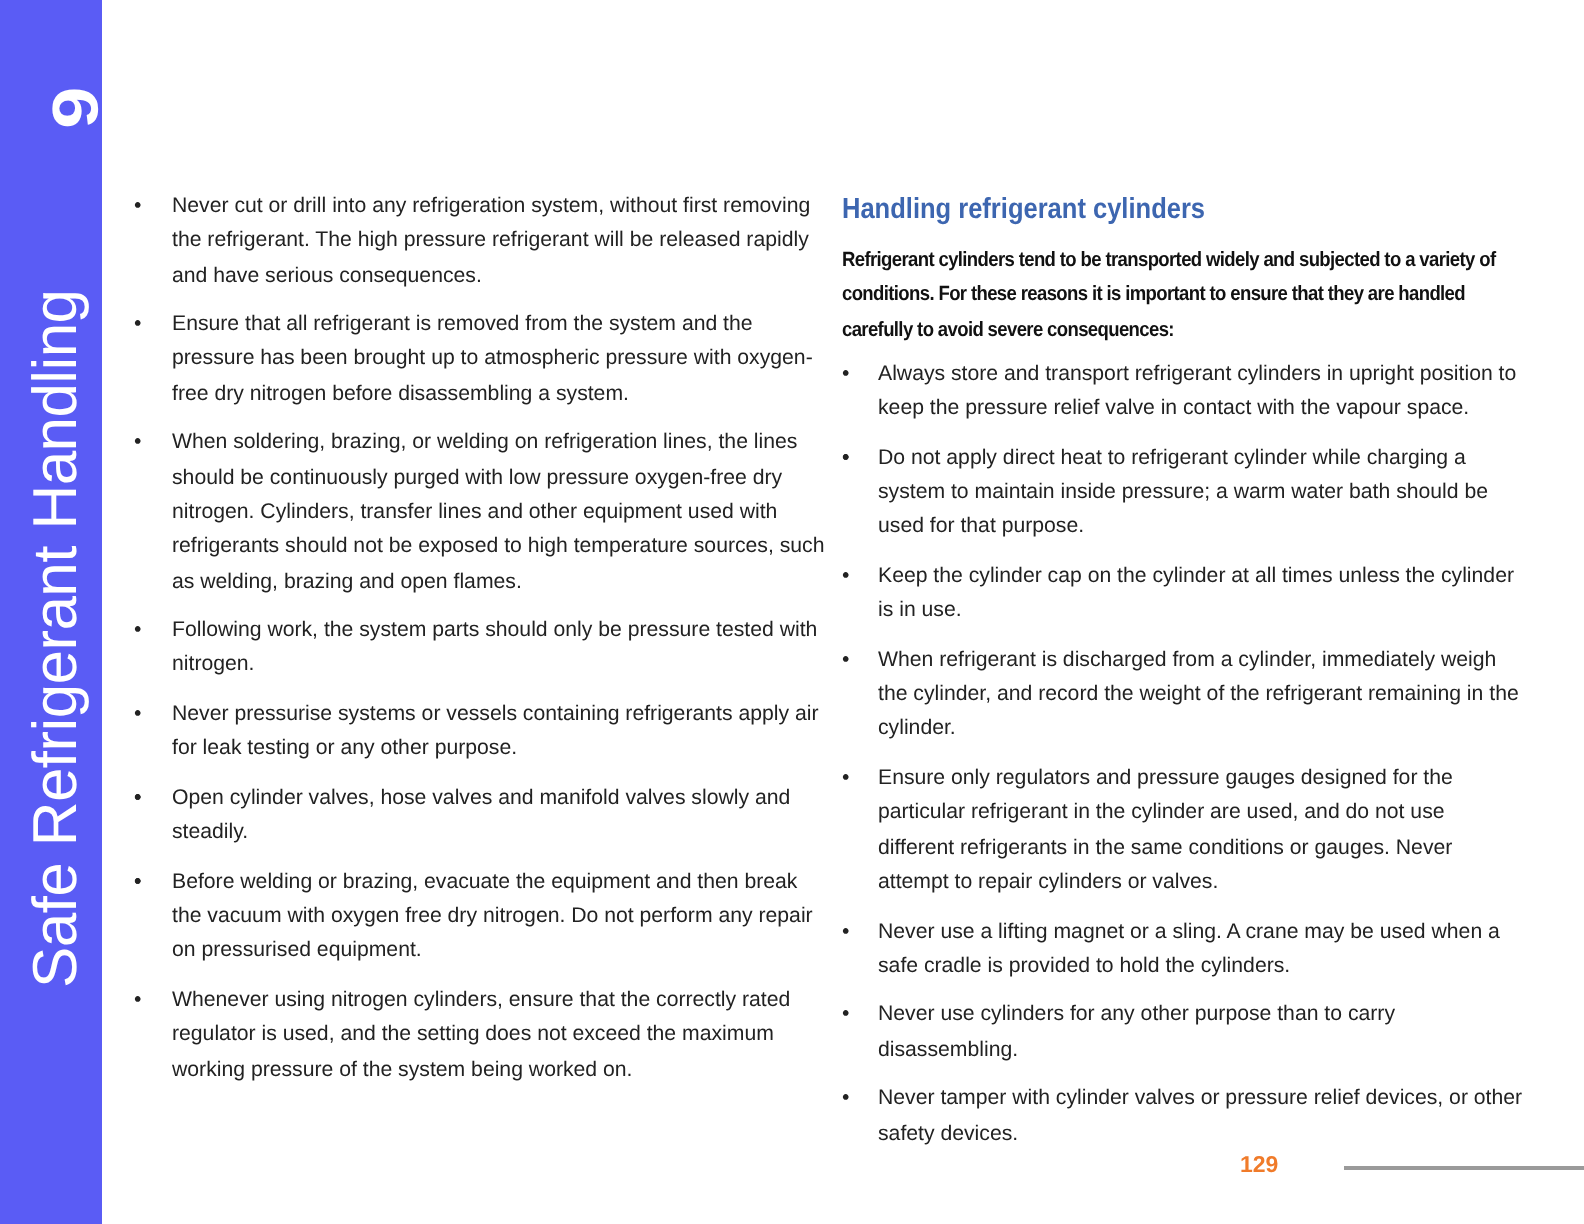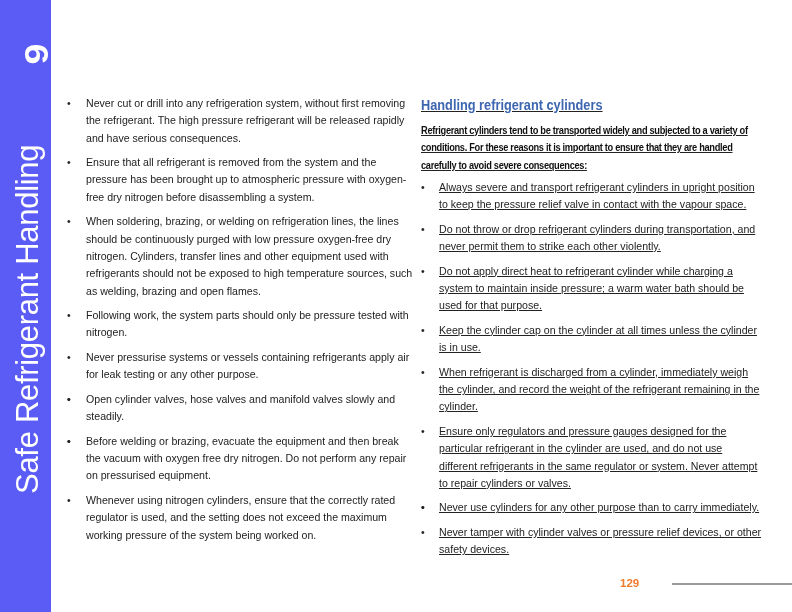--- a/index.html
+++ b/index.html
@@ -22,21 +22,21 @@
   .chapter-title {
     position: absolute; left: 0; top: 0;
     width: 410px; height: 40px;
     color: #fff; font-size: 31px; line-height: 40px; white-space: nowrap;
     transform-origin: 0 0;
     transform: translate(8px, 494px) rotate(-90deg);
     letter-spacing: -0.3px;
   }
   .col { position: absolute; font-size: 10.6px; line-height: 17.3px; color: #222; }
   .col-left { left: 63px; top: 95px; width: 350px; }
-  .col-right { left: 418px; top: 95px; width: 345px; text-decoration: underline; }
+  .col-right { left: 418px; top: 95px; width: 345px; }
   ul { list-style: none; margin: 0; padding: 0; }
   li { position: relative; padding-left: 23px; margin-bottom: 7.3px; }
   .col-right li { padding-left: 21px; }
   .bullet { position: absolute; left: 4px; top: 0; }
   .col-right .bullet { left: 3px; }
   .heading {
     color: #3d66b0; font-weight: bold; font-size: 14.5px; line-height: 20px;
     margin: 0 0 7px 3px; transform: scaleX(0.88); transform-origin: 0 50%;
     white-space: nowrap;
   }
@@ -77,28 +77,28 @@
     <li><span class="bullet">•</span></li>
     <li><span class="bullet">•</span><span>Before welding or brazing, evacuate the equipment and then break the vacuum with oxygen free dry nitrogen. Do not perform any repair on pressurised equipment.</span></li>
     <li><span class="bullet">•</span><span>Whenever using nitrogen cylinders, ensure that the correctly rated regulator is used, and the setting does not exceed the maximum working pressure of the system being worked on.</span></li>
   </ul>
 </div>
 
 <div class="col col-right">
   <div class="heading">Handling refrigerant cylinders</div>
   <div class="intro">Refrigerant cylinders tend to be transported widely and subjected to a variety of conditions. For these reasons it is important to ensure that they are handled carefully to avoid severe consequences:</div>
   <ul>
-    <li><span class="bullet">•</span><span>Always severe and transport refrigerant cylinders in upright position to keep the pressure relief valve in contact with the vapour space.</span></li>
-    <li><span class="bullet">•</span><span>Do not throw or drop refrigerant cylinders during transportation, and never permit them to strike each other violently.</span></li>
+    <li><span class="bullet">•</span><span>Always store and transport refrigerant cylinders in upright position to keep the pressure relief valve in contact with the vapour space.</span></li>
+    <li><span class="bullet">•</span></li>
     <li><span class="bullet">•</span><span>Do not apply direct heat to refrigerant cylinder while charging a system to maintain inside pressure; a warm water bath should be used for that purpose.</span></li>
     <li><span class="bullet">•</span><span>Keep the cylinder cap on the cylinder at all times unless the cylinder is in use.</span></li>
     <li><span class="bullet">•</span><span>When refrigerant is discharged from a cylinder, immediately weigh the cylinder, and record the weight of the refrigerant remaining in the cylinder.</span></li>
-    <li><span class="bullet">•</span><span>Ensure only regulators and pressure gauges designed for the particular refrigerant in the cylinder are used, and do not use different refrigerants in the same regulator or system. Never attempt to repair cylinders or valves.</span></li>
-    <li><span class="bullet">•</span></li>
-    <li><span class="bullet">•</span><span>Never use cylinders for any other purpose than to carry immediately.</span></li>
+    <li><span class="bullet">•</span><span>Ensure only regulators and pressure gauges designed for the particular refrigerant in the cylinder are used, and do not use different refrigerants in the same conditions or gauges. Never attempt to repair cylinders or valves.</span></li>
+    <li><span class="bullet">•</span><span>Never use a lifting magnet or a sling. A crane may be used when a safe cradle is provided to hold the cylinders.</span></li>
+    <li><span class="bullet">•</span><span>Never use cylinders for any other purpose than to carry disassembling.</span></li>
     <li><span class="bullet">•</span><span>Never tamper with cylinder valves or pressure relief devices, or other safety devices.</span></li>
   </ul>
 </div>
 
 <div class="footer">
   <span class="page-num">129</span>
   <div class="footer-rule"></div>
 </div>
 
 </body></html>

